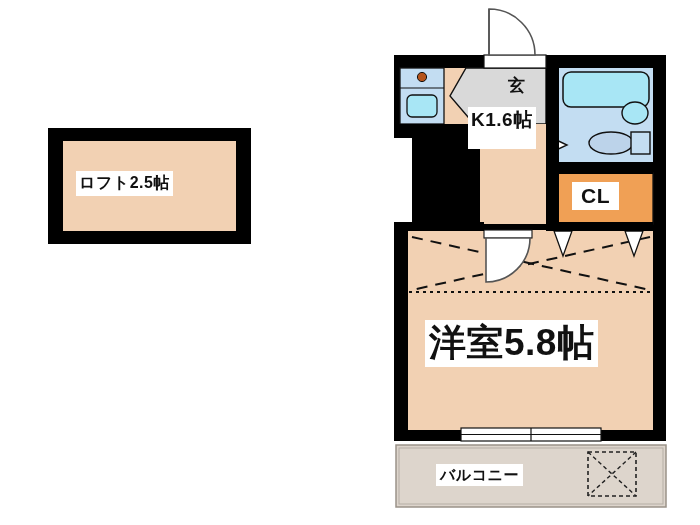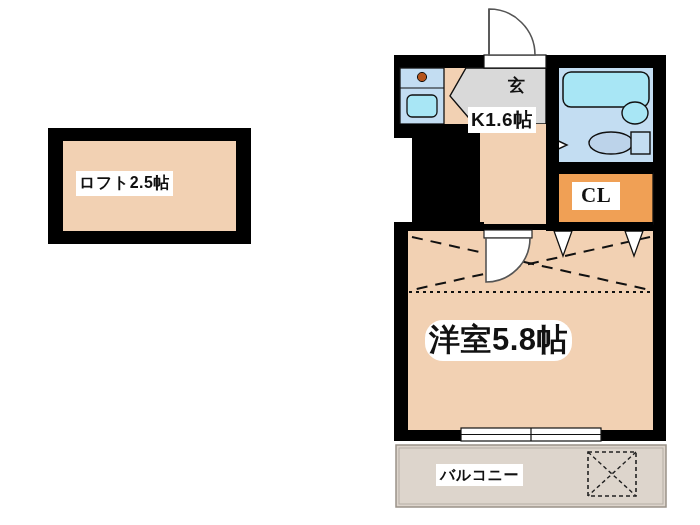--- a/index.html
+++ b/index.html
@@ -30,40 +30,38 @@
     letter-spacing: 0.5px;
     font-family: "Liberation Sans", "DejaVu Sans", sans-serif;
   }
   #loft-label {
     left: 76px; top: 171px;
     font-size: 16px;
     padding: 4px 3px 5px 3px;
   }
   #room-label {
     left: 425px; top: 320px;
-    font-size: 31px;
+    font-size: 37px;
     padding: 4px 4px 6px 4px;
-    border-radius: 18px;
   }
   #kitchen-label {
     left: 468px; top: 107px;
     font-size: 19px;
-    padding: 3px 3px 4px 3px;
+    padding: 3px 3px 20px 3px;
   }
   #genkan-label {
     left: 505px; top: 75px;
     font-size: 17px;
     padding: 2px 3px 3px 3px;
     background: transparent;
   }
   #cl-label {
     left: 572px; top: 182px;
     font-size: 21px;
     padding: 3px 9px 4px 9px;
-    font-family: Liberation Serif, serif;
   }
   #balcony-label {
     left: 436px; top: 464px;
     font-size: 15px;
     padding: 3px 4px 4px 4px;
     background: #ffffff;
   }
 </style>
 </head>
 <body>

